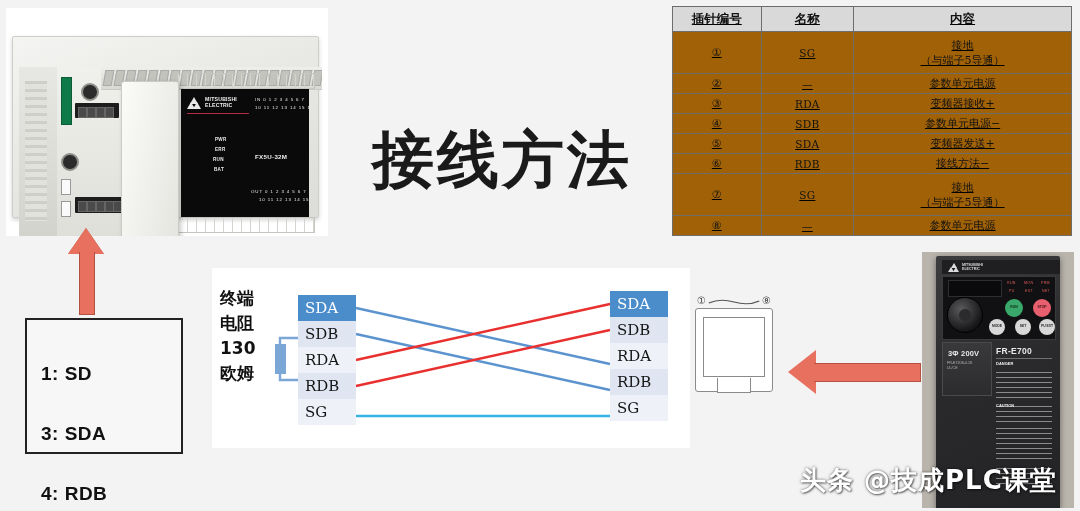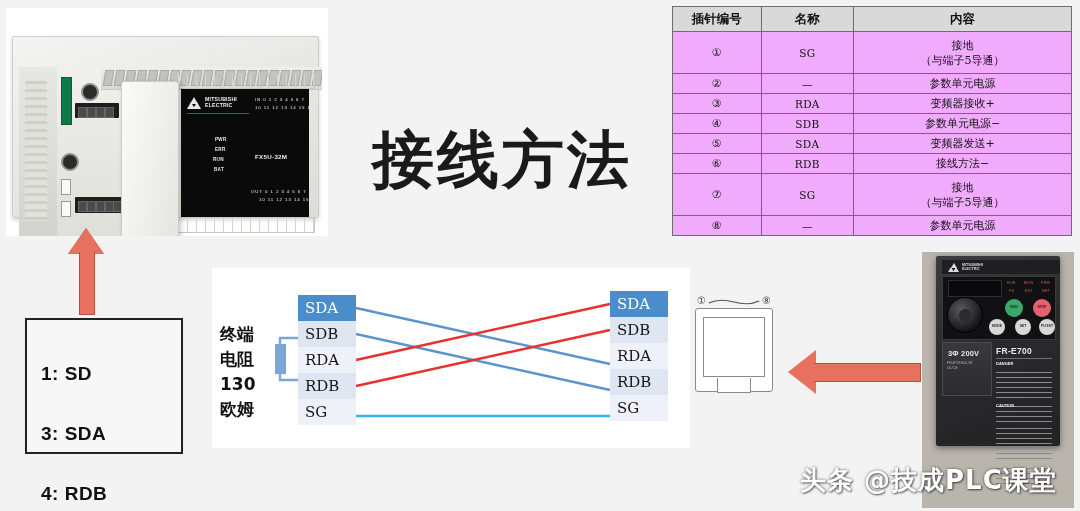--- a/index.html
+++ b/index.html
@@ -91,22 +91,23 @@
   .big-title{
     position:absolute;left:372px;top:118px;
     font-size:62px;font-weight:bold;color:#1a1a1a;
     letter-spacing:3px;
     font-family:"DejaVu Sans","Liberation Sans",sans-serif;
   }
 
   
   .pin-table{
     position:absolute;left:672px;top:6px;width:400px;height:224px;
-    border-collapse:collapse;background:#f0abfc;
+    border-collapse:collapse;background:#a16207;
     font-family:"DejaVu Serif","Liberation Serif",serif;
+    text-decoration:underline;
   }
   .pin-table td,.pin-table th{
     border:1px solid #6d6d6d;text-align:center;vertical-align:middle;
     color:#111;font-size:11px;padding:0;
   }
   .pin-table thead th{background:#d9d9d9;font-weight:bold;font-size:12.5px;height:24px;}
   .pin-table td.c1{width:88px;}
   .pin-table td.c2{width:92px;font-family:"DejaVu Serif",serif;font-size:10.5px;letter-spacing:.3px;}
   .pin-table td.c3{width:218px;}
   .pin-table tr{height:20px;}
@@ -114,21 +115,21 @@
   .twoline{line-height:15px;font-size:11px;}
   .pinnum{font-size:12px;}
 
   
   .wire-diagram{
     position:absolute;left:212px;top:268px;width:478px;height:180px;
     background:#ffffff;
   }
   .term-text{position:absolute;left:8px;top:18px;width:56px;
     font-size:17px;font-weight:bold;color:#111;line-height:25px;text-align:left;
-    font-family:"DejaVu Sans","Liberation Sans",sans-serif;margin-top:36px;}
+    font-family:"DejaVu Sans","Liberation Sans",sans-serif;}
   .blk{
     position:absolute;width:58px;height:26px;
     display:flex;align-items:center;box-sizing:border-box;padding-left:7px;
     font-size:15px;font-family:"DejaVu Serif","Liberation Serif",serif;
     color:#141414;
   }
   .blk.alt{background:#dfe6f1;}
   .blk.plain{background:#eef2f8;}
   .blk.hl{background:#4b8ccb;color:#ffffff;}
   .wd-svg{position:absolute;left:0;top:0;width:478px;height:180px;}
@@ -150,21 +151,21 @@
 
   
   .arrow-left{position:absolute;left:788px;top:350px;width:132px;height:44px;}
   .arrow-left .shaft{position:absolute;left:26px;top:13px;width:106px;height:17px;background:#e8705f;border:1px solid #b3503f;border-left:none;}
   .arrow-left .head{position:absolute;left:0;top:0;width:0;height:0;
     border-top:22px solid transparent;border-bottom:22px solid transparent;border-right:28px solid #e8705f;}
 
   
   .inv-photo{position:absolute;left:922px;top:252px;width:152px;height:256px;
     background:#b9b5ad;overflow:hidden;}
-  .inv-body{position:absolute;left:14px;top:4px;width:124px;height:190px;
+  .inv-body{position:absolute;left:14px;top:4px;width:124px;height:254px;
     background:linear-gradient(160deg,#3c3c3e,#2a2a2c 45%,#232325);
     border-radius:2px;box-shadow:0 2px 6px rgba(0,0,0,.45);}
   .inv-head{position:absolute;left:6px;top:4px;width:112px;height:14px;
     background:#1f1f21;display:flex;align-items:center;gap:3px;padding-left:6px;}
   .inv-mit{width:11px;height:9px;position:relative;}
   .inv-mit i{position:absolute;width:0;height:0;border-left:3px solid transparent;border-right:3px solid transparent;border-bottom:5px solid #dcdcdc;}
   .inv-mit i:nth-child(1){left:2.5px;top:0;}
   .inv-mit i:nth-child(2){left:0;top:4px;}
   .inv-mit i:nth-child(3){left:5px;top:4px;}
   .inv-mittext{font-size:3.6px;color:#d8d8d8;font-weight:bold;line-height:4px;}

